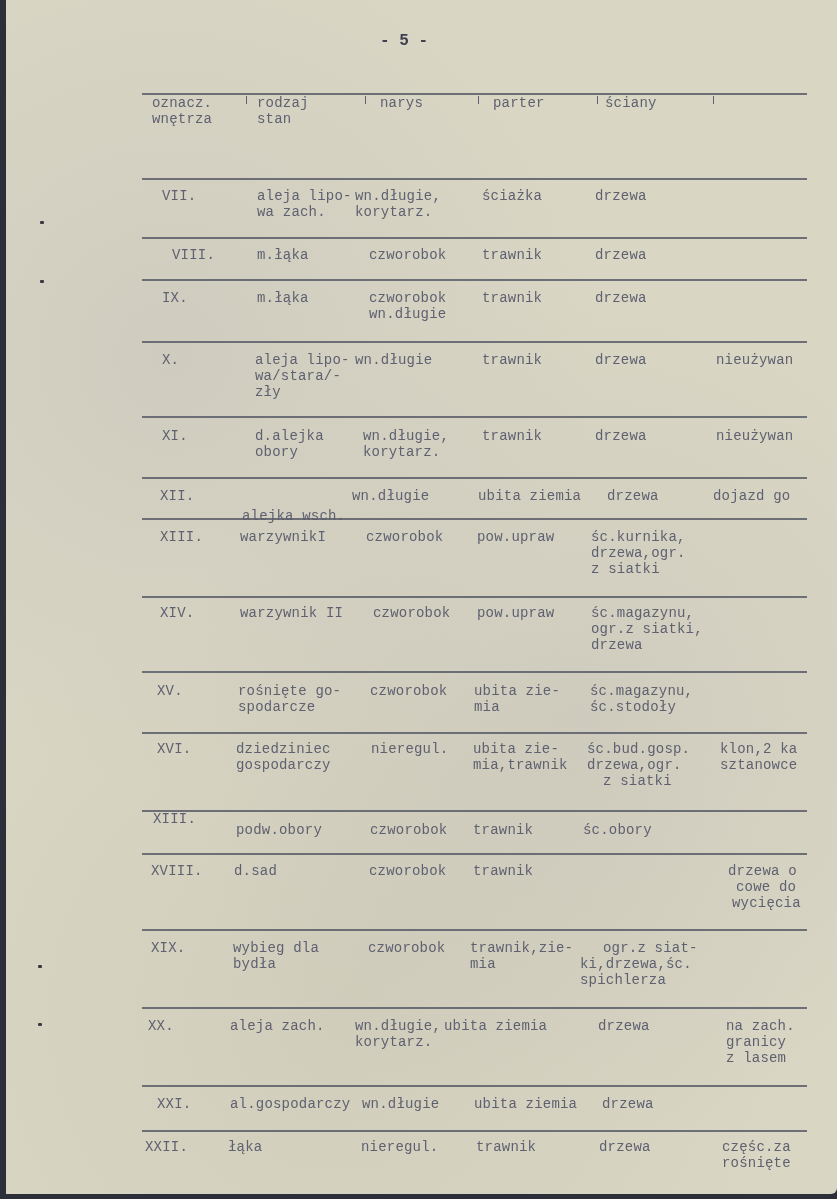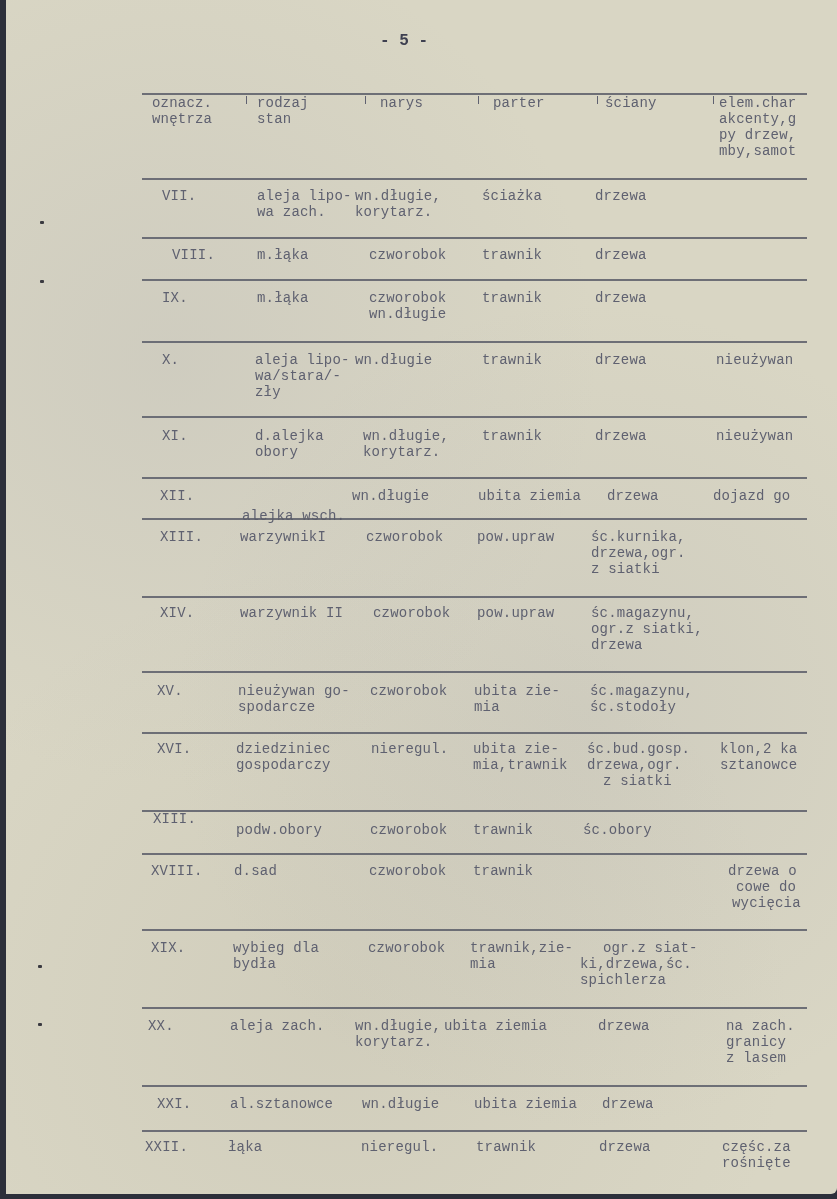--- a/index.html
+++ b/index.html
@@ -52,21 +52,20 @@
   <div class="tick" style="left:365px;top:96px"></div>
   <div class="tick" style="left:478px;top:96px"></div>
   <div class="tick" style="left:597px;top:96px"></div>
   <div class="tick" style="left:713px;top:96px"></div>
 
   <div class="tt" style="left:152px;top:95px"><div>oznacz.</div><div>wnętrza</div></div>
   <div class="tt" style="left:257px;top:95px"><div>rodzaj</div><div>stan</div></div>
   <div class="tt" style="left:380px;top:95px"><div>narys</div></div>
   <div class="tt" style="left:493px;top:95px"><div>parter</div></div>
   <div class="tt" style="left:605px;top:95px"><div>ściany</div></div>
-  <div class="tt" style="left:719px;top:95px"><div>elem.char</div><div>akcenty,g</div><div>py drzew,</div><div>mby,samot</div></div>
 
   <div class="rule" style="top:178px"></div>
 
   <div class="tt" style="left:162px;top:188px">VII.</div>
   <div class="tt" style="left:257px;top:188px"><div>aleja lipo-</div><div>wa zach.</div></div>
   <div class="tt" style="left:355px;top:188px"><div>wn.długie,</div><div>korytarz.</div></div>
   <div class="tt" style="left:482px;top:188px"><div>ściażka</div></div>
   <div class="tt" style="left:595px;top:188px"><div>drzewa</div></div>
   <div class="rule" style="top:237px"></div>
 
@@ -116,21 +115,21 @@
   <div class="rule" style="top:596px"></div>
 
   <div class="tt" style="left:160px;top:605px">XIV.</div>
   <div class="tt" style="left:240px;top:605px"><div>warzywnik II</div></div>
   <div class="tt" style="left:373px;top:605px"><div>czworobok</div></div>
   <div class="tt" style="left:477px;top:605px"><div>pow.upraw</div></div>
   <div class="tt" style="left:591px;top:605px"><div>śc.magazynu,</div><div>ogr.z siatki,</div><div>drzewa</div></div>
   <div class="rule" style="top:671px"></div>
 
   <div class="tt" style="left:157px;top:683px">XV.</div>
-  <div class="tt" style="left:238px;top:683px"><div>nieużywan go-</div><div>spodarcze</div></div>
+  <div class="tt" style="left:238px;top:683px"><div>rośnięte go-</div><div>spodarcze</div></div>
   <div class="tt" style="left:370px;top:683px"><div>czworobok</div></div>
   <div class="tt" style="left:474px;top:683px"><div>ubita zie-</div><div style="padding-left:0px">mia</div></div>
   <div class="tt" style="left:590px;top:683px"><div>śc.magazynu,</div><div>śc.stodoły</div></div>
   <div class="rule" style="top:732px"></div>
 
   <div class="tt" style="left:157px;top:741px">XVI.</div>
   <div class="tt" style="left:236px;top:741px"><div>dziedziniec</div><div>gospodarczy</div></div>
   <div class="tt" style="left:371px;top:741px"><div>nieregul.</div></div>
   <div class="tt" style="left:473px;top:741px"><div>ubita zie-</div><div>mia,trawnik</div></div>
   <div class="tt" style="left:587px;top:741px"><div>śc.bud.gosp.</div><div>drzewa,ogr.</div><div style="padding-left:16px">z siatki</div></div>
@@ -160,21 +159,21 @@
 
   <div class="tt" style="left:148px;top:1018px">XX.</div>
   <div class="tt" style="left:230px;top:1018px"><div>aleja zach.</div></div>
   <div class="tt" style="left:355px;top:1018px"><div>wn.długie,</div><div>korytarz.</div></div>
   <div class="tt" style="left:444px;top:1018px"><div>ubita ziemia</div></div>
   <div class="tt" style="left:598px;top:1018px"><div>drzewa</div></div>
   <div class="tt" style="left:726px;top:1018px"><div>na zach.</div><div>granicy</div><div>z lasem</div></div>
   <div class="rule" style="top:1085px"></div>
 
   <div class="tt" style="left:157px;top:1096px">XXI.</div>
-  <div class="tt" style="left:230px;top:1096px"><div>al.sztanowce</div></div>
+  <div class="tt" style="left:230px;top:1096px"><div>al.gospodarczy</div></div>
   <div class="tt" style="left:362px;top:1096px"><div>wn.długie</div></div>
   <div class="tt" style="left:474px;top:1096px"><div>ubita ziemia</div></div>
   <div class="tt" style="left:602px;top:1096px"><div>drzewa</div></div>
   <div class="rule" style="top:1130px"></div>
 
   <div class="tt" style="left:145px;top:1139px">XXII.</div>
   <div class="tt" style="left:228px;top:1139px"><div>łąka</div></div>
   <div class="tt" style="left:361px;top:1139px"><div>nieregul.</div></div>
   <div class="tt" style="left:476px;top:1139px"><div>trawnik</div></div>
   <div class="tt" style="left:599px;top:1139px"><div>drzewa</div></div>

